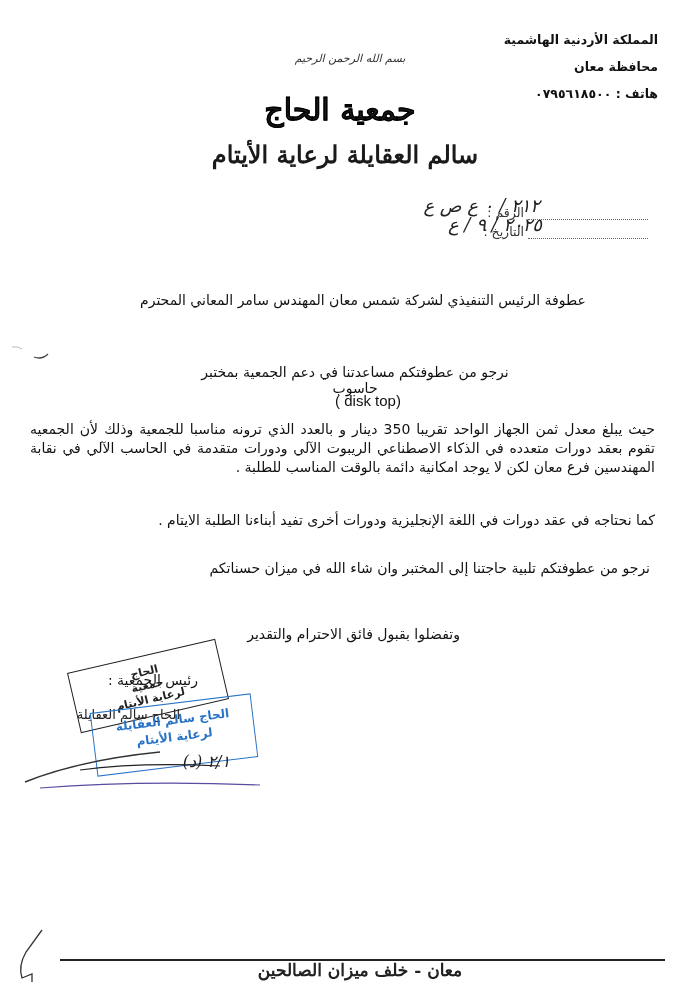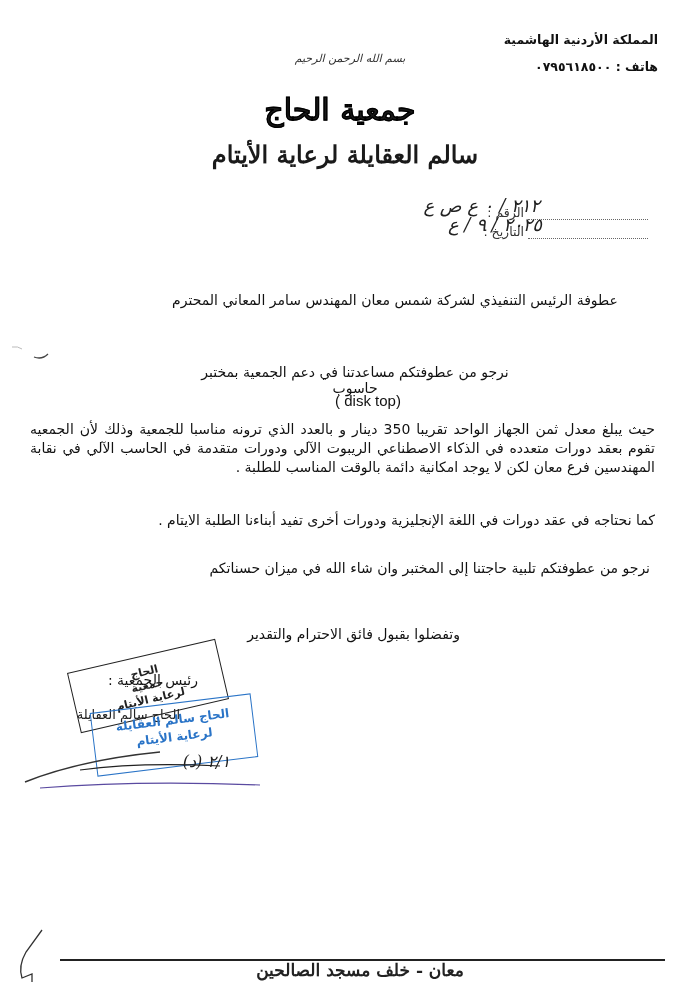--- a/index.html
+++ b/index.html
@@ -15,21 +15,21 @@
 
     .basmala { left:280px; top:52px; width:140px; text-align:center; font-family:"DejaVu Serif", serif; font-size:11px; color:#333; letter-spacing:-0.5px; font-style:italic; }
     .org-name { left:200px; top:92px; width:280px; text-align:center; font-family:"DejaVu Serif", serif; font-weight:bold; font-size:30px; color:#1a1a1a; -webkit-text-stroke:0.4px #000; }
     .org-sub { left:205px; top:140px; width:280px; text-align:center; font-family:"DejaVu Serif", serif; font-weight:bold; font-size:24px; color:#1a1a1a; }
 
     .refrow { right:48px; width:260px; text-align:right; font-size:12.5px; color:#333; }
     .refrow .lbl { display:inline-block; }
     .refrow .dots { display:inline-block; width:120px; border-bottom:1px dotted #666; margin-right:4px; vertical-align:bottom; }
     .refrow .hand { font-family:"DejaVu Serif", serif; font-style:italic; font-size:18px; color:#222; position:absolute; top:-10px; }
 
-    .addressee { left:140px; top:292px; width:510px; text-align:center; font-size:14px; }
+    .addressee { left:140px; top:292px; width:510px; text-align:left; font-size:14px; }
     .para { font-size:14px; text-align:right; }
     .request { left:200px; top:364px; width:310px; text-align:center; font-size:14px; }
     .disktop { left:298px; top:392px; width:140px; text-align:center; font-family:"Liberation Sans", sans-serif; font-size:15px; }
     .body1 { left:30px; top:420px; width:625px; line-height:19px; font-size:14px; text-align:justify; text-align-last:right; }
     .body2 { left:120px; top:512px; width:535px; font-size:14px; }
     .closing1 { left:180px; top:560px; width:470px; font-size:14px; }
     .closing2 { left:240px; top:626px; width:220px; text-align:right; font-size:14px; }
 
     .sig-label { left:58px; top:672px; width:140px; font-size:14px; text-align:right; }
     .stamp-black { left:72px; top:655px; width:150px; height:60px; border:1.5px solid #222; transform:rotate(-13deg); transform-origin:center; }
@@ -43,20 +43,21 @@
     .footer-rule { left:60px; top:959px; width:605px; height:2px; background:#222; }
     .footer-text { left:200px; top:960px; width:320px; text-align:center; font-family:"DejaVu Serif", serif; font-weight:bold; font-size:17px; color:#222; }
     .corner-mark { left:14px; top:926px; width:40px; height:60px; }
     .side-mark { left:10px; top:344px; width:40px; height:20px; }
   </style>
 </head>
 <body>
 
 <div class="abs header-left rtl">
   <div>المملكة الأردنية الهاشمية</div>
+  <div>محافظة معان</div>
   <div>
     <span>هاتف :</span>
     <span>٠٧٩٥٦١٨٥٠٠</span>
   </div>
 </div>
 
 <div class="abs basmala rtl">بسم الله الرحمن الرحيم</div>
 <div class="abs org-name rtl">جمعية الحاج</div>
 <div class="abs org-sub rtl">سالم العقايلة لرعاية الأيتام</div>
 
@@ -101,13 +102,13 @@
   <path d="M5 42 Q60 20 140 12" stroke="#333" fill="none" stroke-width="1.4"></path>
   <path d="M20 48 Q120 40 240 45" stroke="#5a4aa0" fill="none" stroke-width="1.2"></path>
   <path d="M60 30 Q120 22 200 26" stroke="#222" fill="none" stroke-width="1.2"></path>
 </svg>
 <div class="abs hand-note rtl">٢/١ (د)</div>
 
 <svg class="abs corner-mark" viewBox="0 0 40 60">
   <path d="M28 4 L12 26 Q4 40 8 52 L18 48 L18 56" stroke="#333" fill="none" stroke-width="1.3"></path>
 </svg>
 <div class="abs footer-rule"></div>
-<div class="abs footer-text rtl">معان - خلف مسجد الصالحين</div>
+<div class="abs footer-text rtl">معان - خلف ميزان الصالحين</div>
 
 </body></html>

